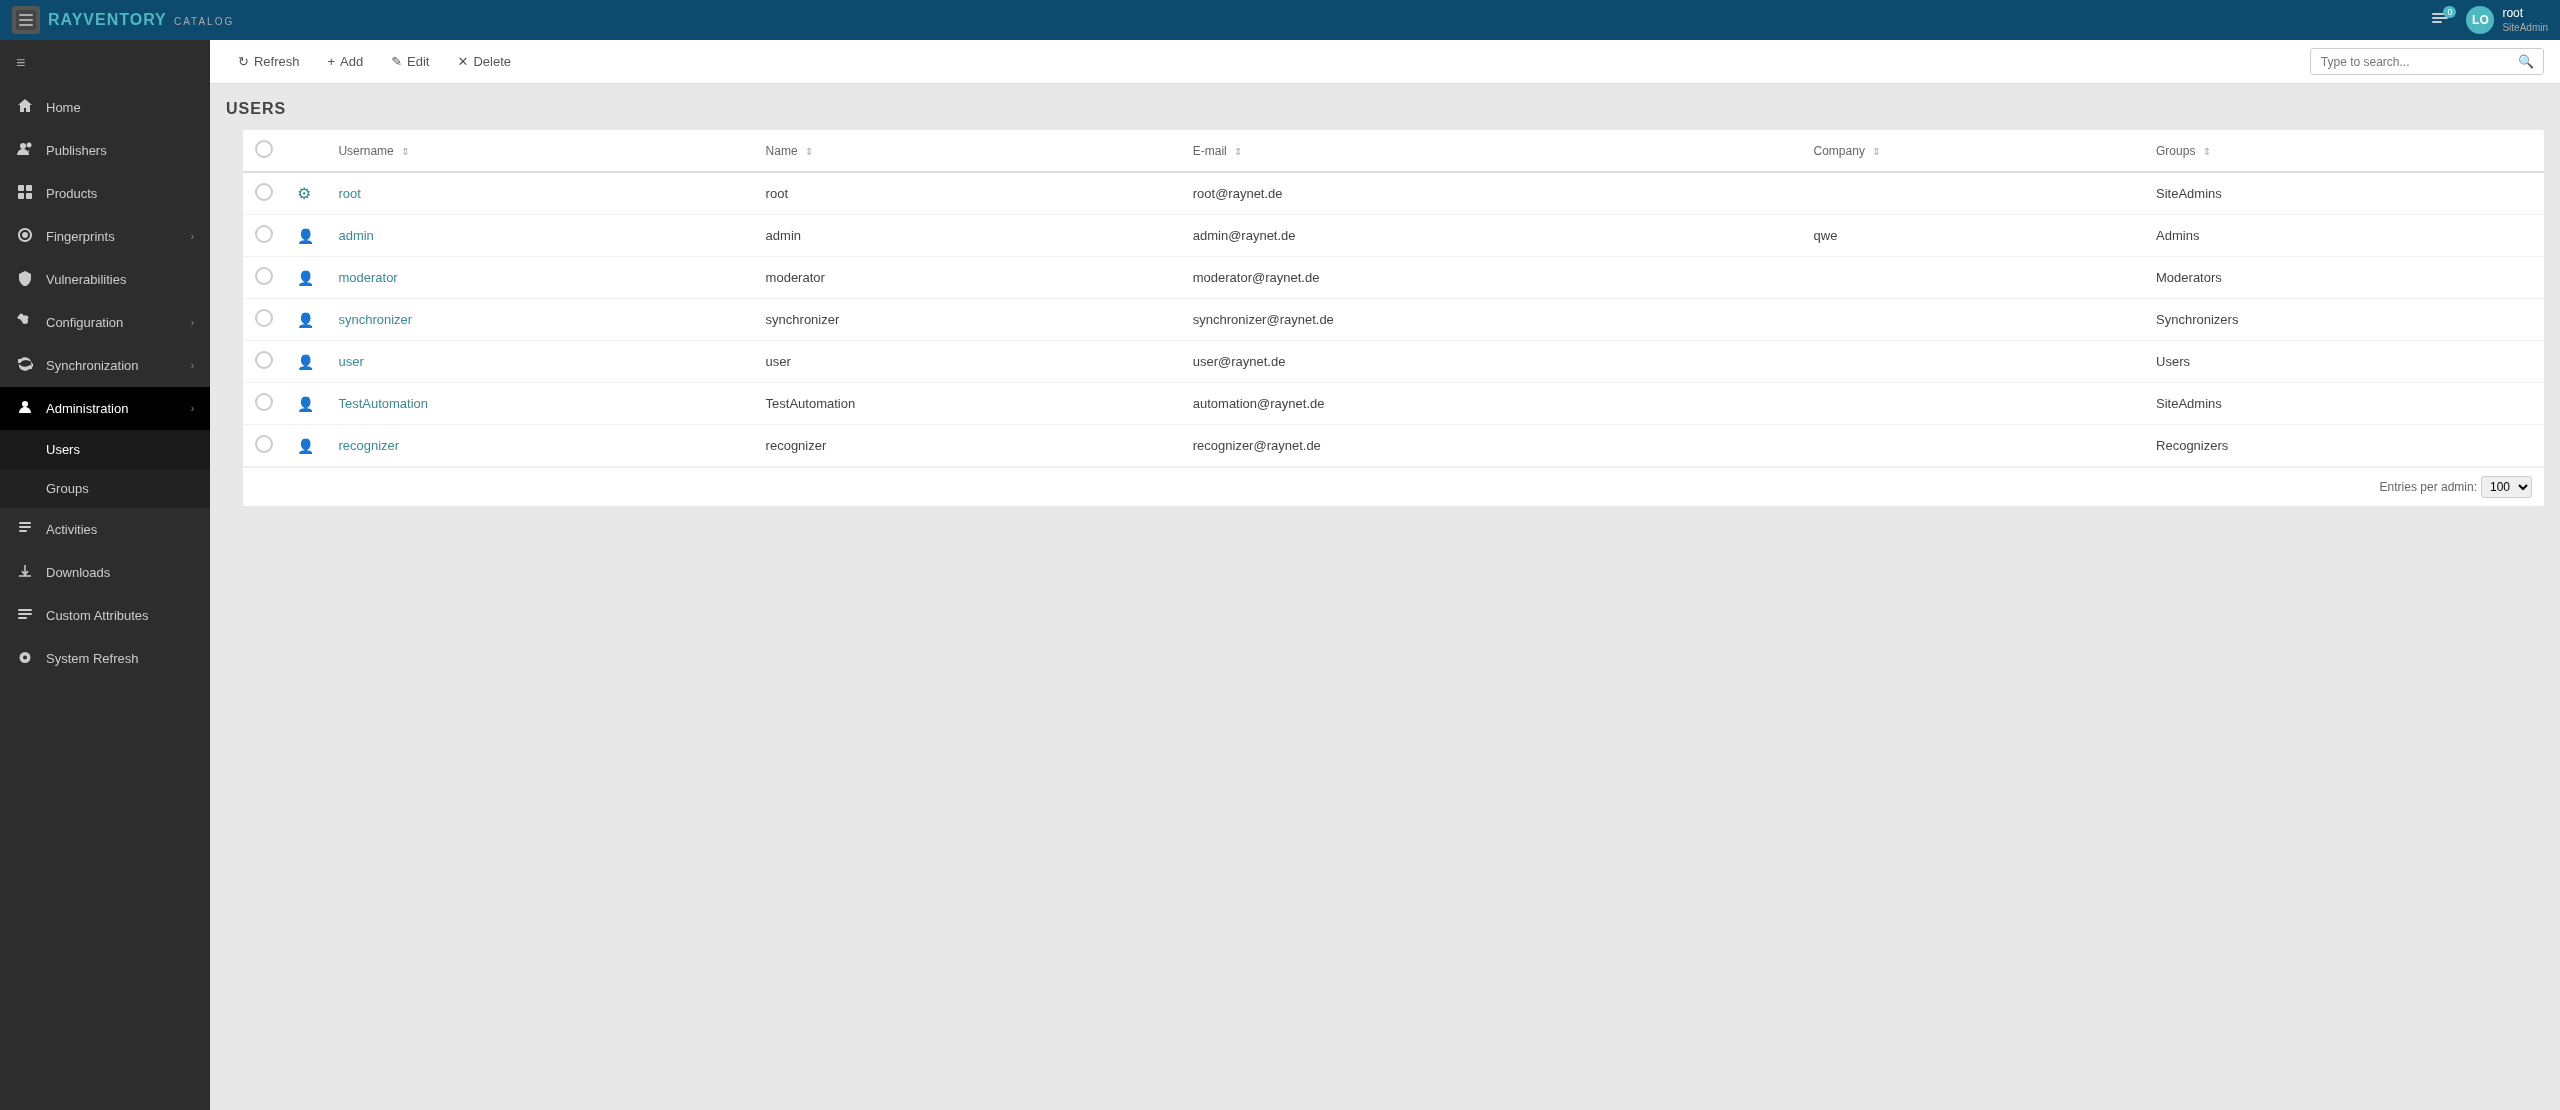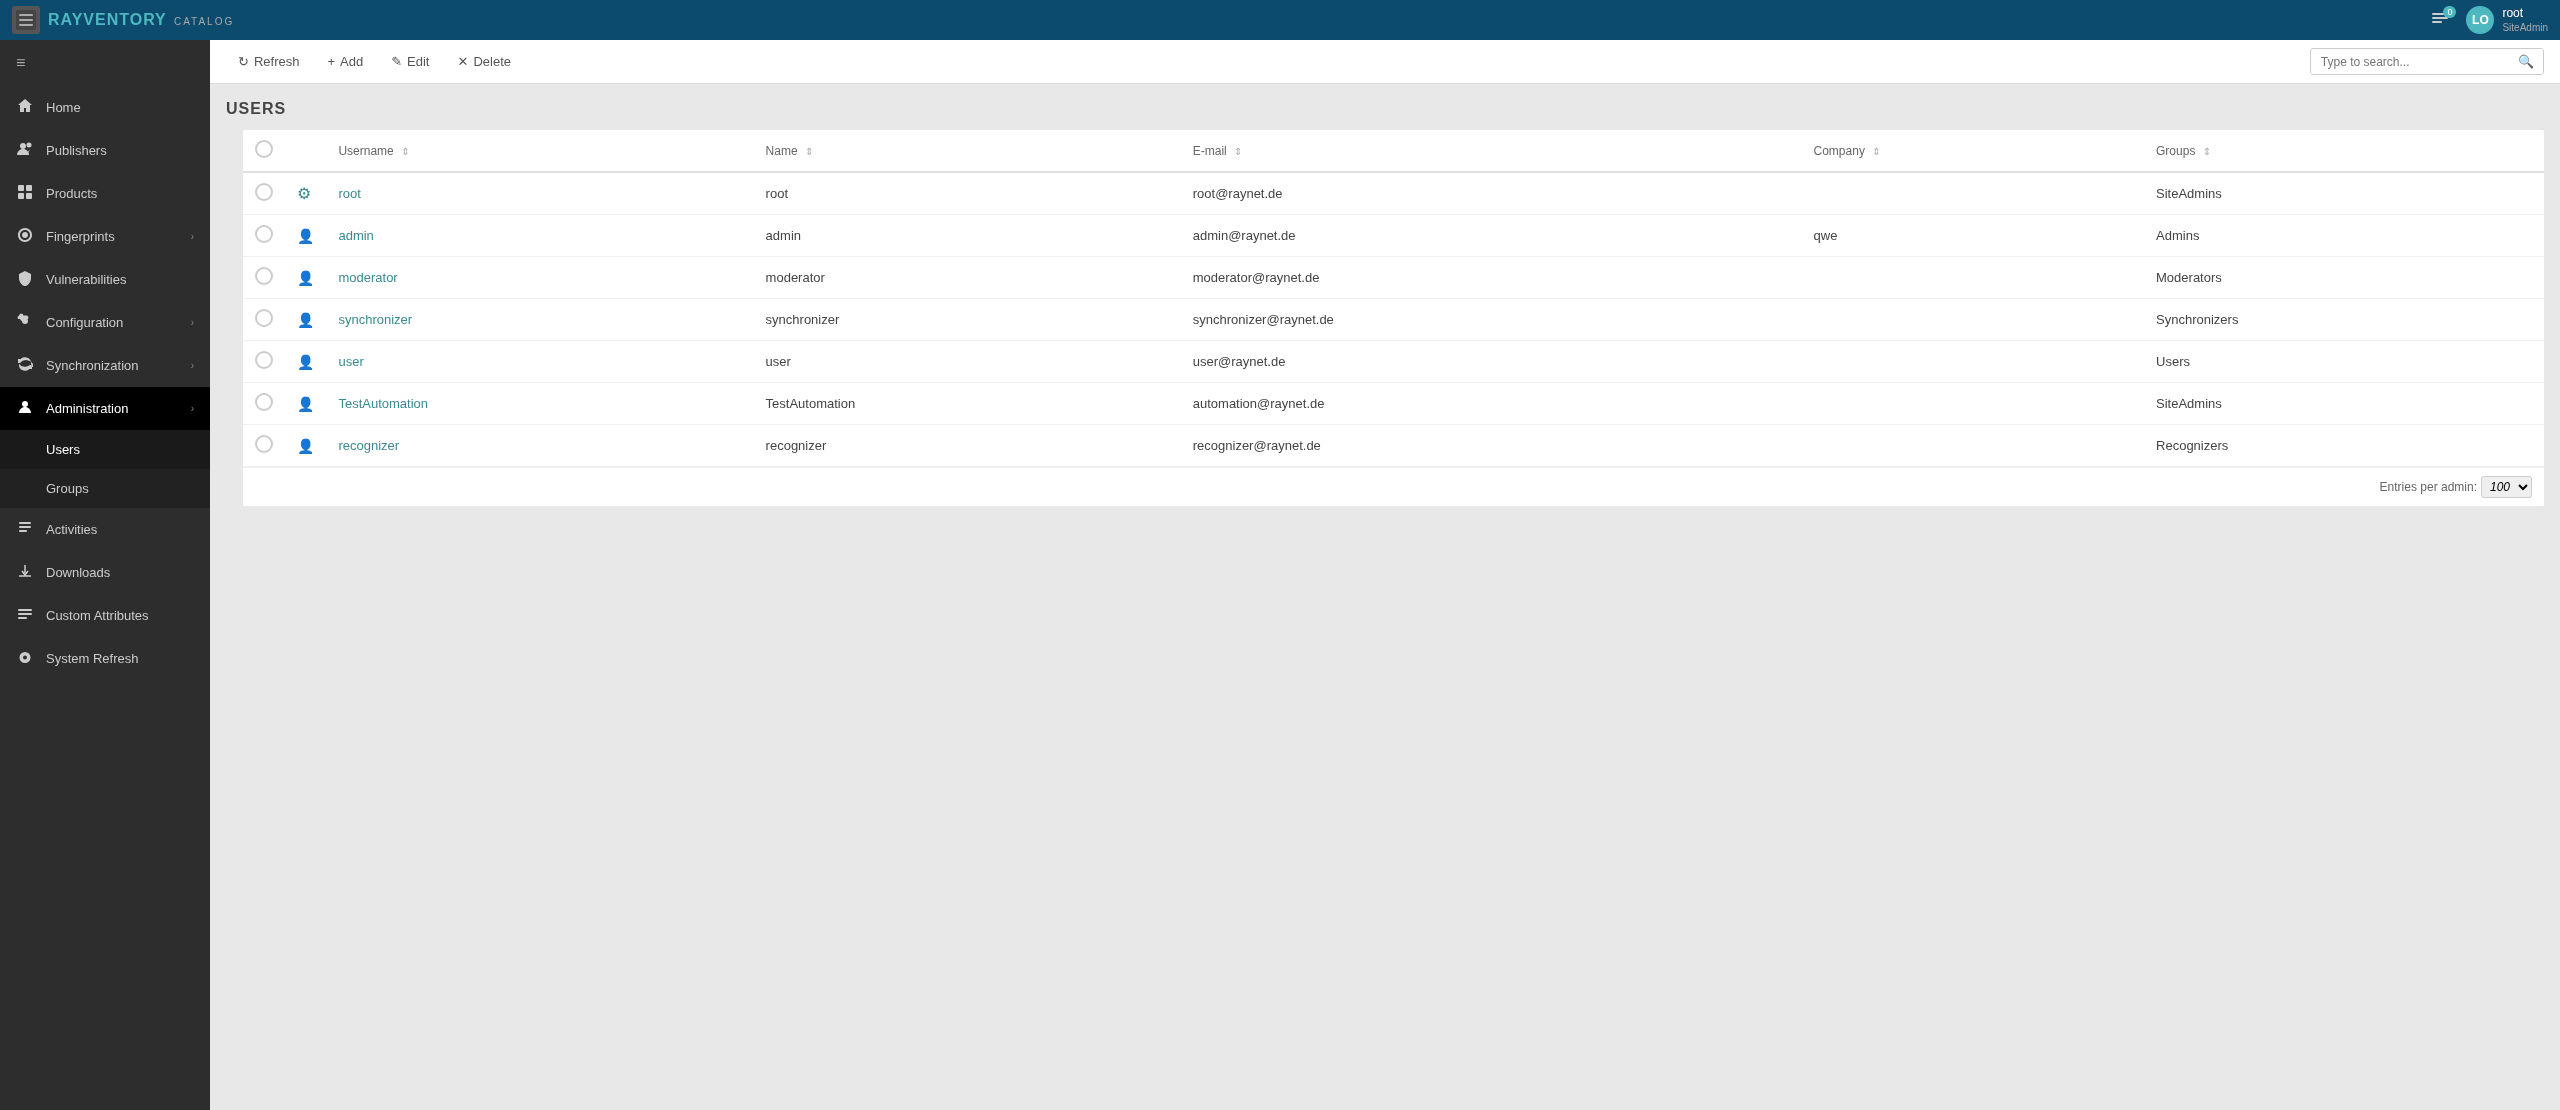--- a/index.html
+++ b/index.html
@@ -214,21 +214,21 @@
       padding: 8px 12px;
       font-size: 12px;
       color: #666;
       background: white;
       border-top: 1px solid #eee;
     }
     .entries-select {
       display: flex; align-items: center; gap: 4px;
     }
     .entries-select select {
-      border: 1px solid #ccc; border-radius: 3px; padding: 2px 4px; font-size: 12px; font-style: italic;
+      border: 1px solid #ccc; border-radius: 3px; padding: 2px 4px; font-size: 12px;
     }
     .checkbox-circle {
       width: 18px; height: 18px;
       border: 2px solid #ccc;
       border-radius: 50%;
       display: inline-block;
     }
   </style>
 </head>
 <body>

